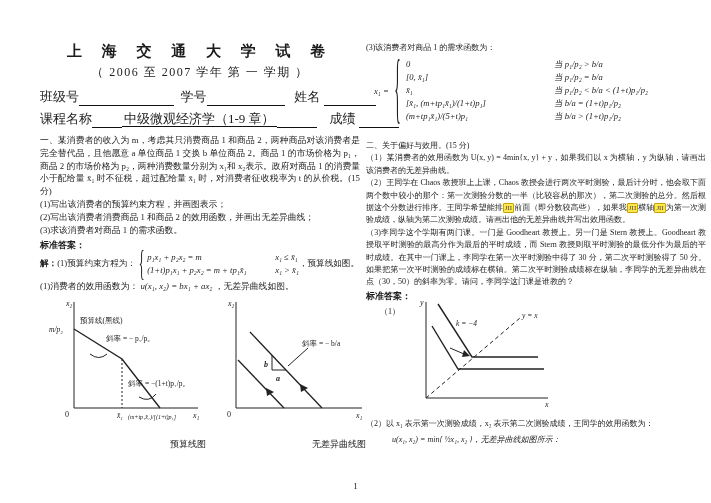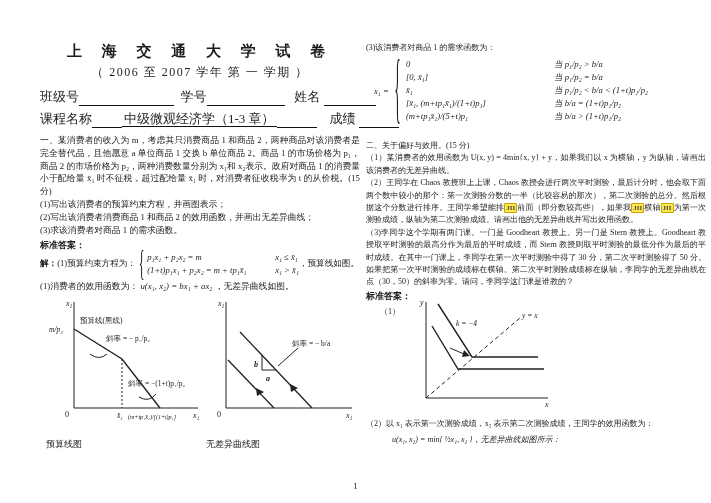--- a/index.html
+++ b/index.html
@@ -21,48 +21,48 @@
   .bold{font-weight:bold;}
   .anslabel{font-size:9px;font-weight:bold;}
   .sys{display:flex;align-items:center;font-size:8.6px;}
   .brace{display:inline-block;font-weight:300;line-height:1;}
   .brace-2{font-size:15px;transform:scale(.8,2.4);transform-origin:center;margin:0 2px;}
   .brace-5{font-size:15px;transform:scale(.9,5.2);transform-origin:center;margin:0 5px;}
   .caserow{display:flex;line-height:13px;}
   .case-eq{min-width:128px;font-style:italic;}
   .case-eq2{min-width:148px;font-style:italic;}
   .case-cond{font-style:italic;}
-  .graphs{display:flex;position:absolute;left:6px;right:0;}
+  .graphs{display:flex;gap:10px;position:absolute;left:6px;right:0;}
   figure{margin:0;}
-  figcaption{text-align:left;font-size:9px;margin-top:4px;}
+  figcaption{text-align:right;font-size:9px;margin-top:4px;}
   svg text{font-family:"Liberation Serif","DejaVu Serif",serif;fill:#1c1c1c;}
   svg line,svg polyline,svg path{stroke:#222;fill:none;}
   .mark{display:inline-block;background:#ffe84d;border:1px solid #c9a400;color:#444;
-        font-size:7px;line-height:8px;padding:0 1px;vertical-align:middle;border-radius:1px;font-weight:bold;}
+        font-size:7px;line-height:8px;padding:0 1px;vertical-align:middle;border-radius:1px;}
   .pagenum{position:absolute;left:50%;transform:translateX(-50%);bottom:12px;font-size:9px;}
   .ital{font-style:italic;}
 </style>
 </head>
 <body>
 
 <div class="page">
 
   <div class="col col-left">
 
     <div class="title">上 海 交 通 大 学 试 卷</div>
     <div class="subtitle">（ 2006  至 2007  学年 第  一  学期 ）</div>
 
     <div class="form-row" style="top:58px">
       <span>班级号</span><span class="blank w95"></span>&nbsp;
       <span>学号</span><span class="blank w78"></span>&nbsp;&nbsp;
       <span>姓名</span> <span class="blank w52"></span>
     </div>
 
     <div class="form-row" style="top:80px">
-      <span>课程名称</span><span class="blank w30"></span><span class="u">中级微观经济学（1-3 章）</span><span class="blank w40"></span>&nbsp;&nbsp;&nbsp;
+      <span>课程名称</span><span class="blank w30"></span><span class="u">中级微观经济学（1-9 章）</span><span class="blank w40"></span>&nbsp;&nbsp;&nbsp;
       <span>成绩</span> <span class="blank w40"></span>
     </div>
 
     <div class="abs txt" style="top:104px">
       <p>一、某消费者的收入为 m，考虑其只消费商品 1 和商品 2，两种商品对该消费者是完全替代品，且他愿意 a 单位商品 1 交换 b 单位商品 2。商品 1 的市场价格为 p₁，商品 2 的市场价格为 p₂，两种消费数量分别为 x₁和 x₂表示。政府对商品 1 的消费量小于配给量 x̄₁ 时不征税，超过配给量 x̄₁ 时，对消费者征收税率为 t 的从价税。(15 分)</p>
       <p>(1)写出该消费者的预算约束方程，并画图表示；</p>
       <p>(2)写出该消费者消费商品 1 和商品 2 的效用函数，并画出无差异曲线；</p>
       <p>(3)求该消费者对商品 1 的需求函数。</p>
     </div>
 

